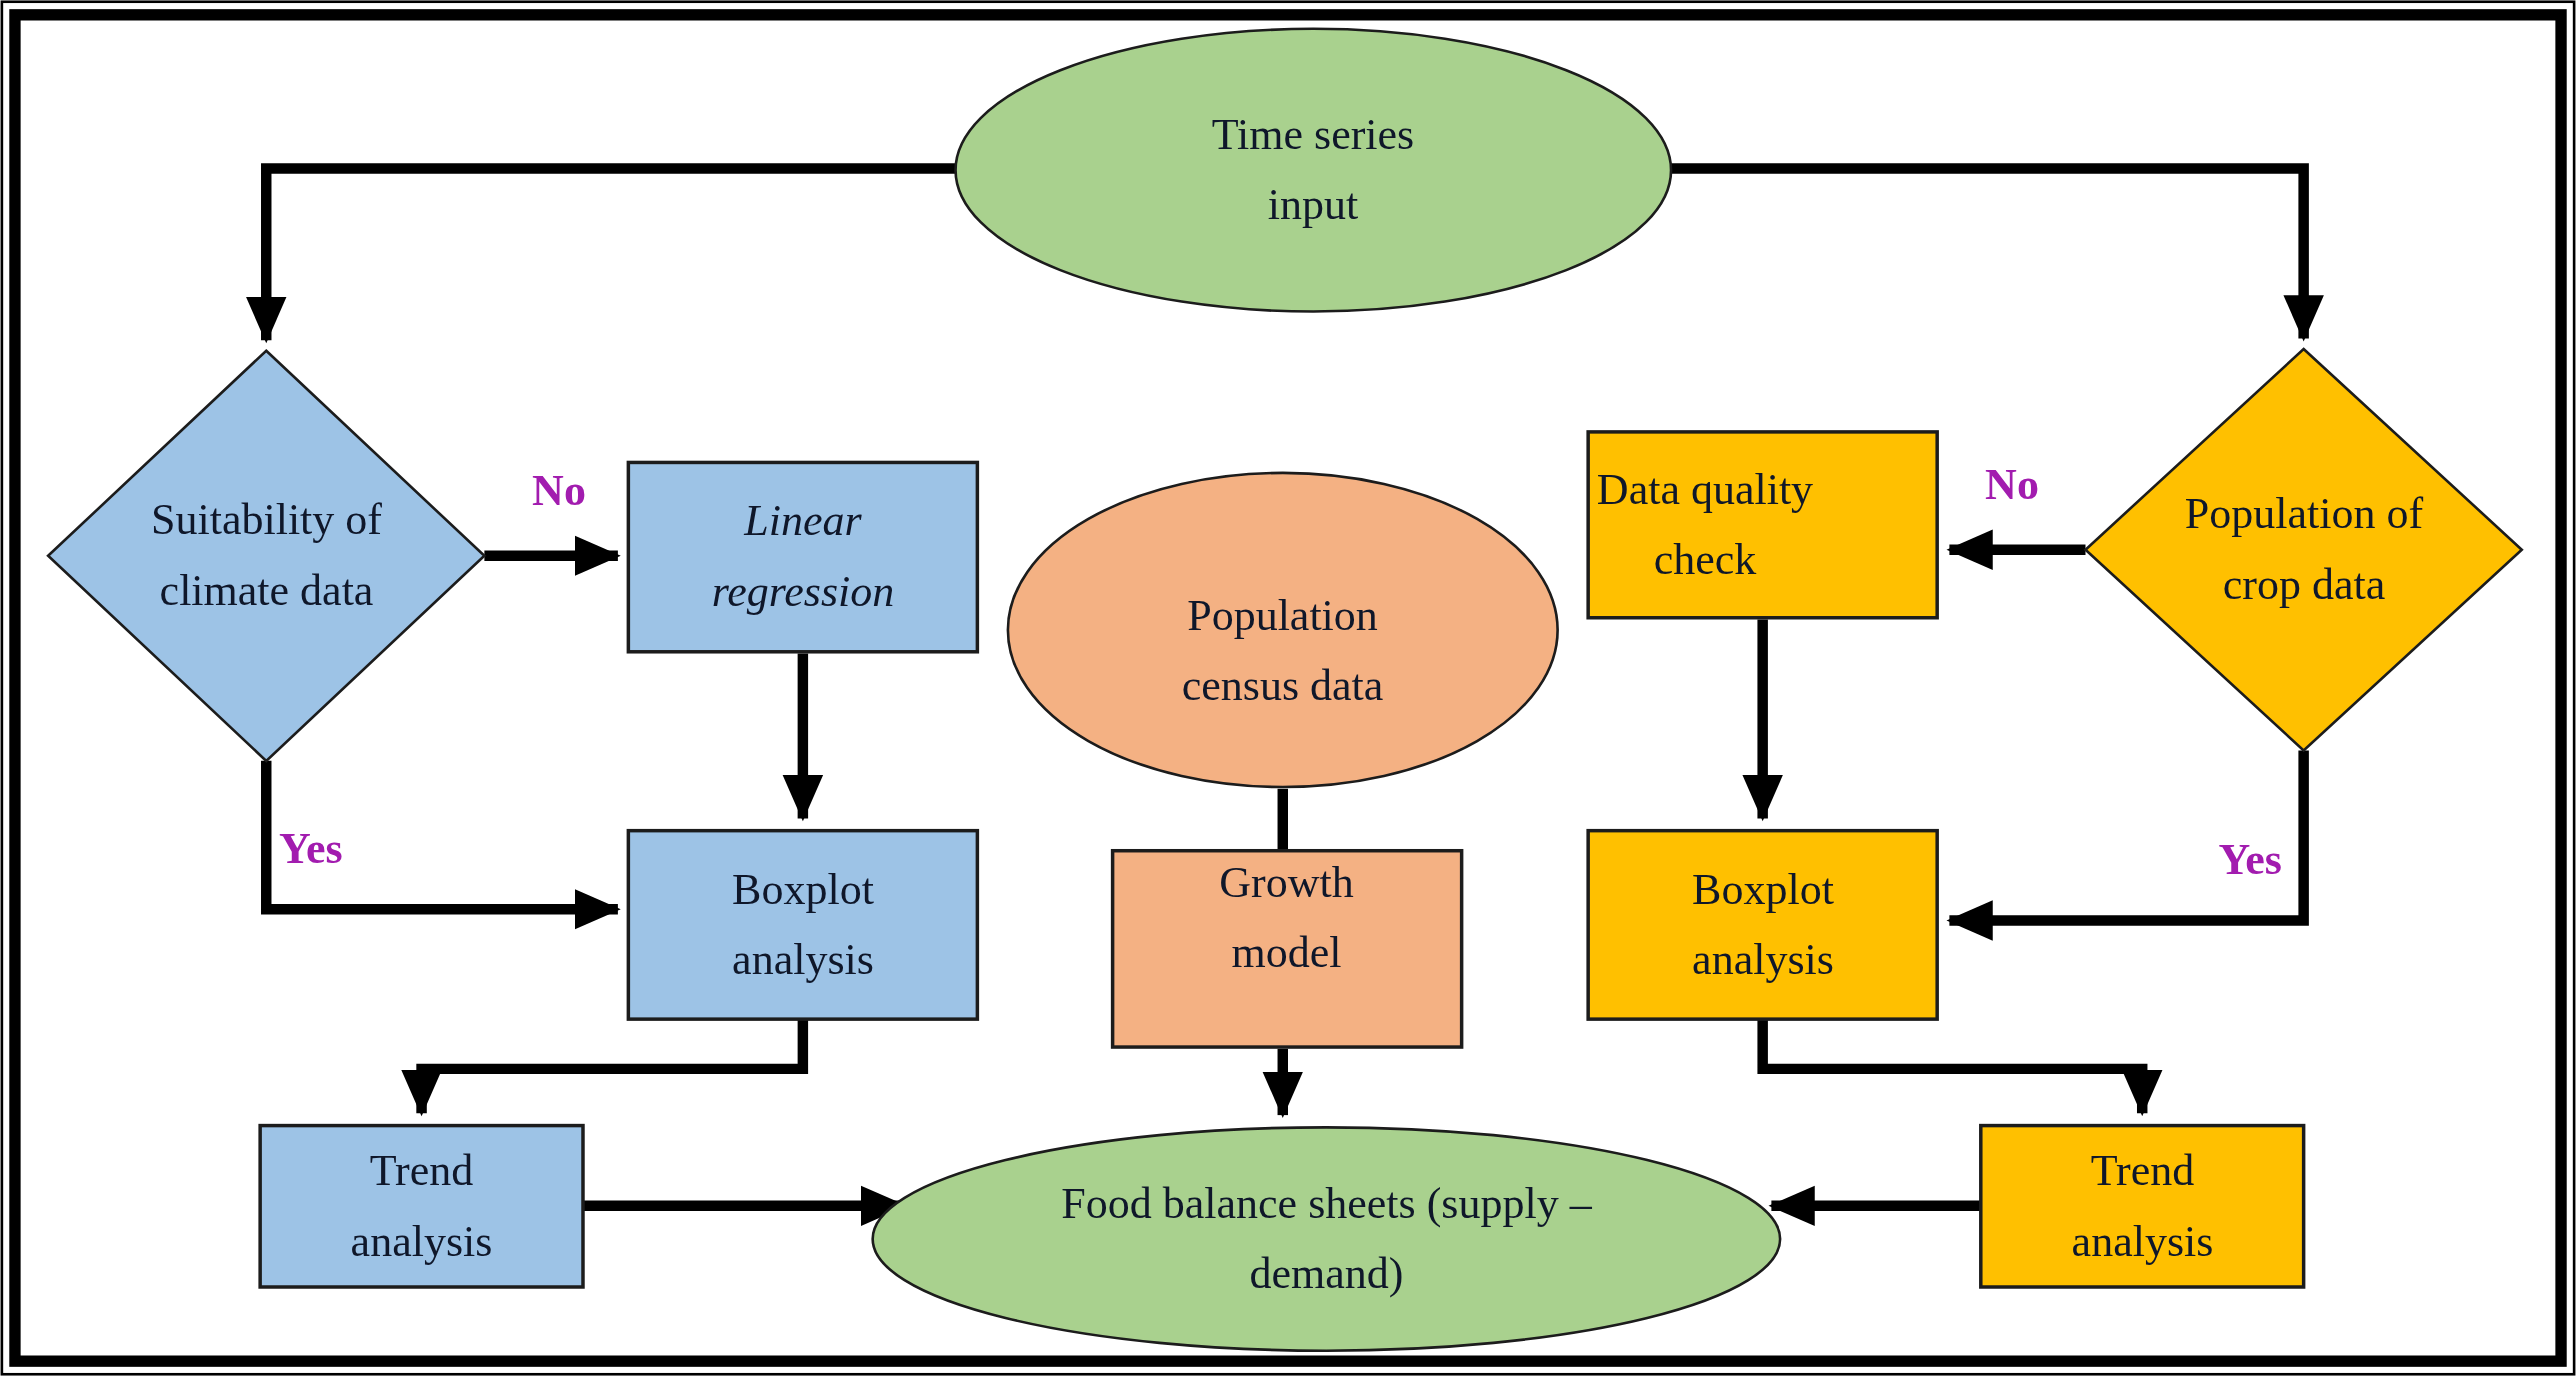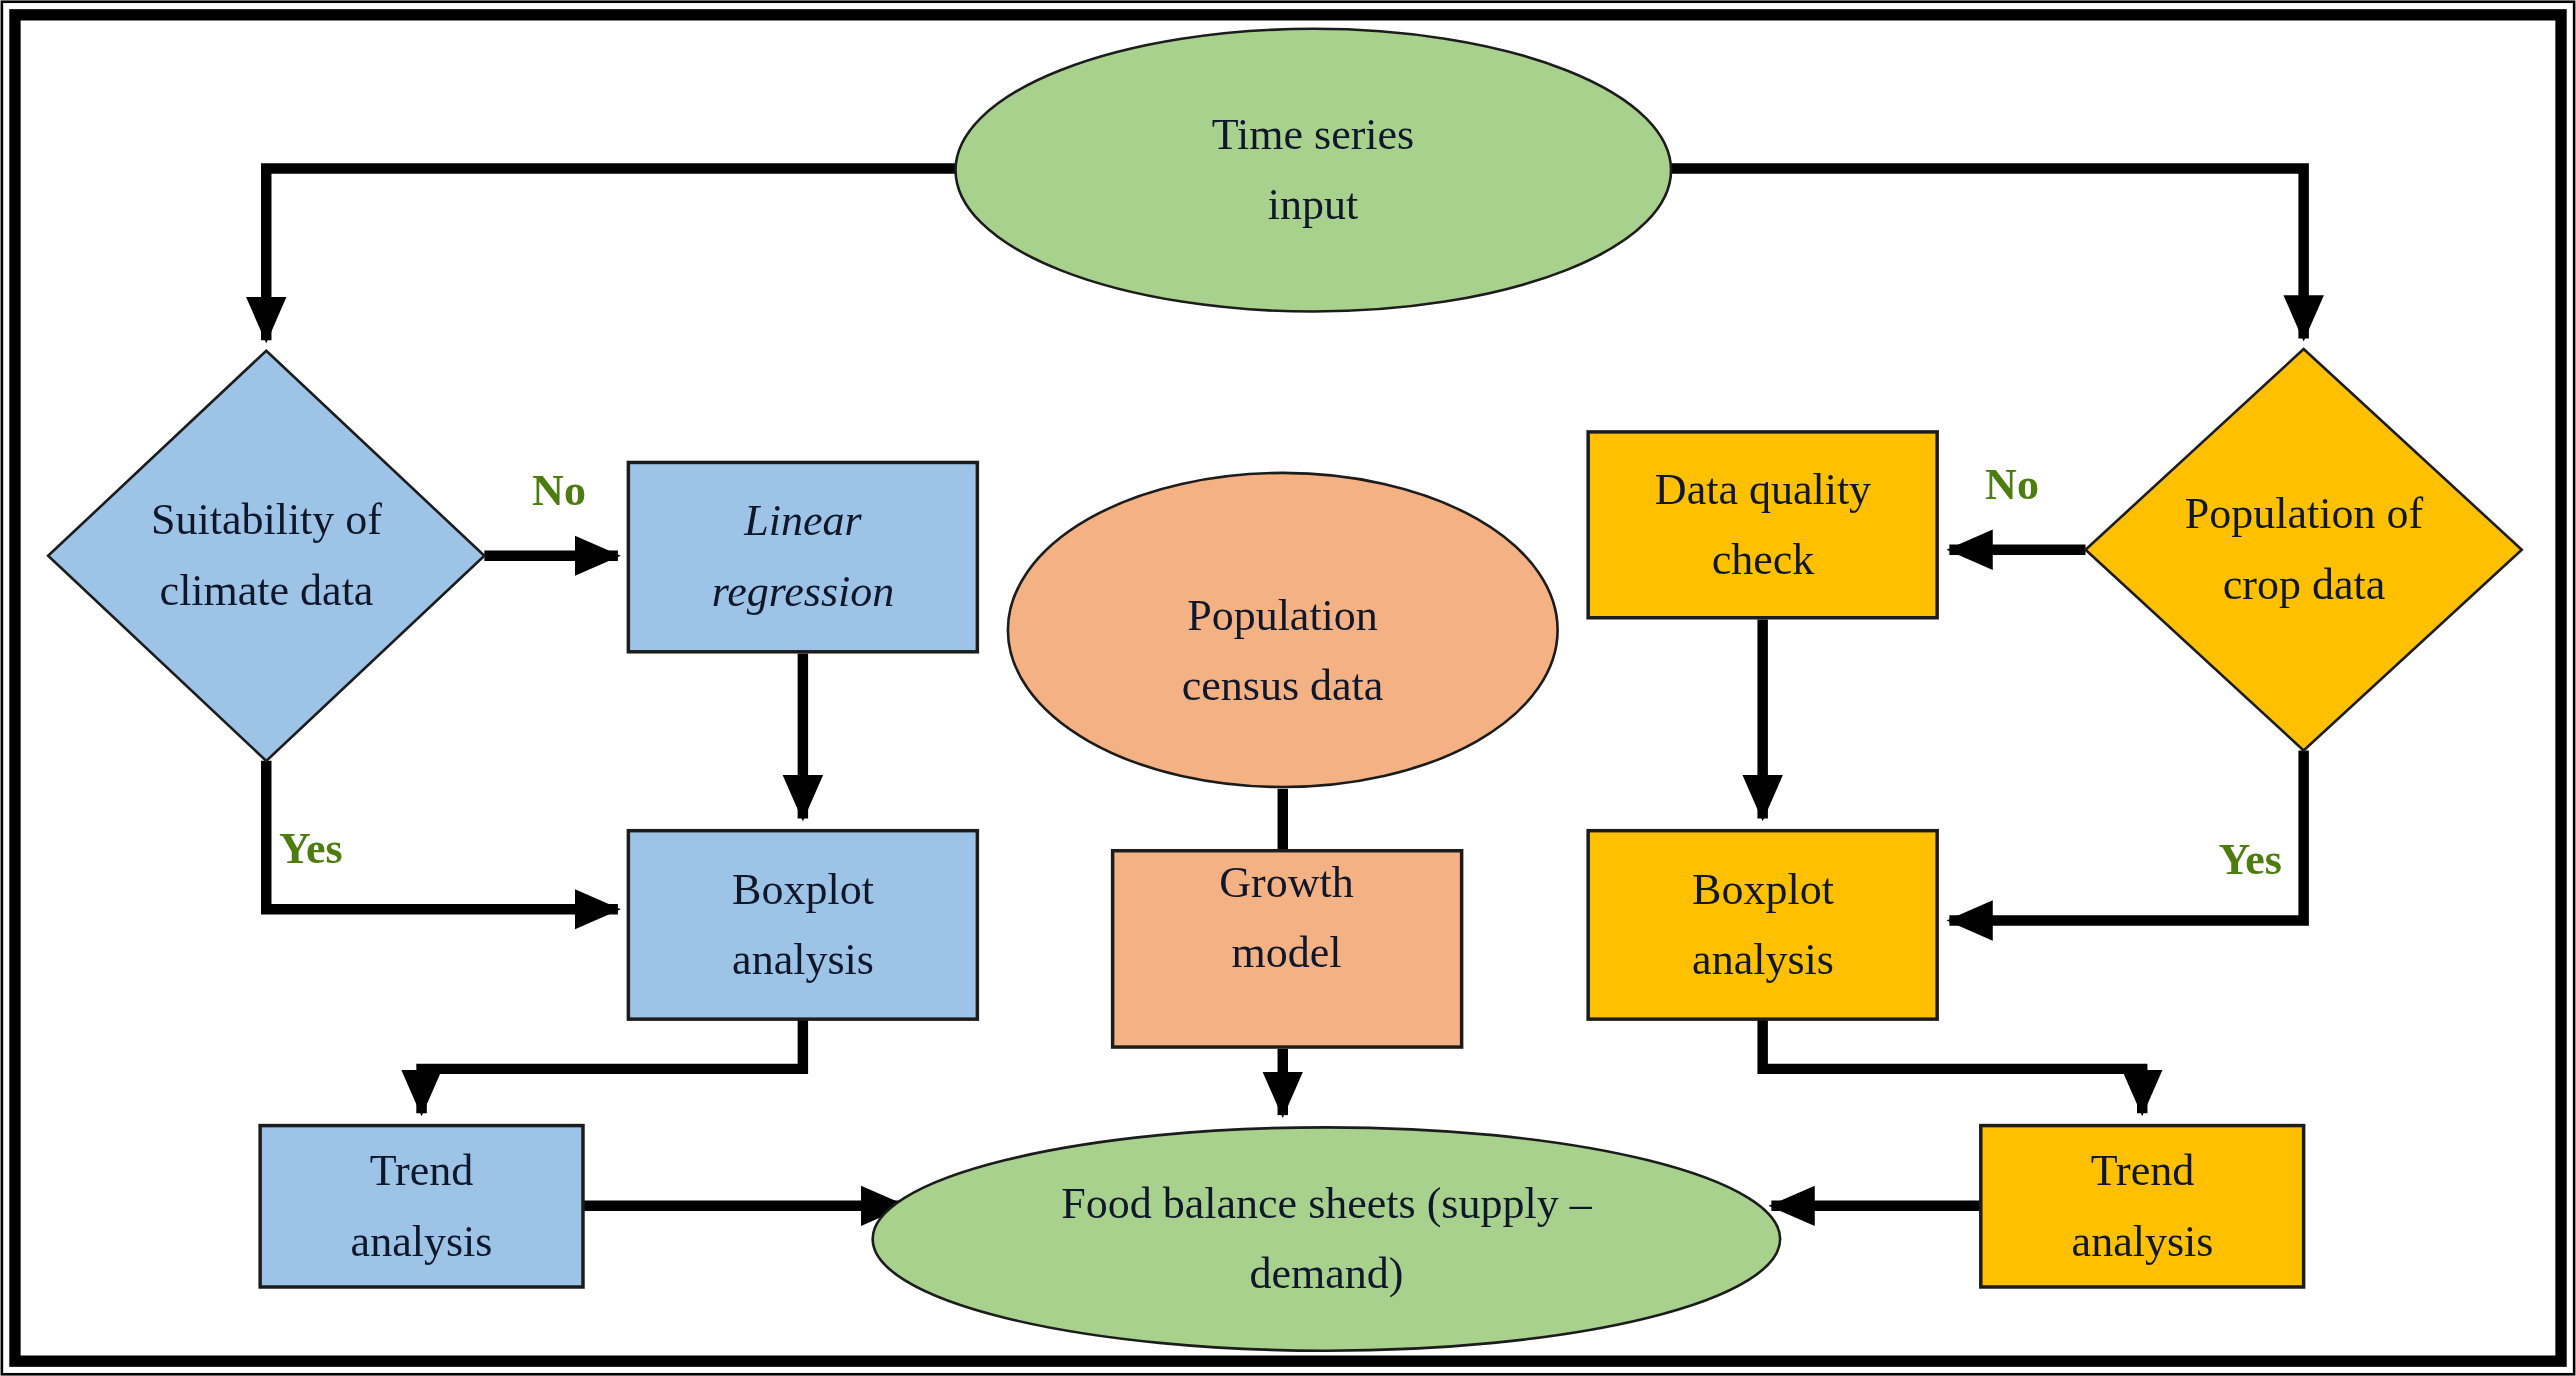--- a/index.html
+++ b/index.html
@@ -29,21 +29,21 @@
     text-align: center;
     font-size: 44px;
     line-height: 1.6;
     color: #0f172a;
     pointer-events: none;
   }
   .edge-label {
     position: absolute;
     font-size: 44px;
     font-weight: bold;
-    color: #4d7c0f;
+    color: #a21caf;
     line-height: 1.1;
     pointer-events: none;
   }
   .edge-label.center { text-align: center; }
   .edge-label.left   { text-align: left; }
   .edge-label.right  { text-align: right; }
   .shape { stroke: #1c1c1c; }
   .shape.ellipse { stroke-width: 3px; }
   .shape.rect    { stroke-width: 4px; }
   .shape.diamond { stroke-width: 3px; }
@@ -106,21 +106,21 @@
   </svg>
 
   <div class="node-text" style="left:1182px; top:52px;  width:262px; height:236px;">Time series input</div>
   <div class="node-text" style="left:131px;  top:403px; width:271px; height:305px;">Suitability of climate data</div>
   <div class="node-text" style="left:672px;  top:462px; width:262px; height:189px;font-style:italic;">Linear regression</div>
   <div class="node-text" style="left:672px;  top:831px; width:262px; height:188px;">Boxplot analysis</div>
   <div class="node-text" style="left:317px;  top:1126px; width:209px; height:161px;">Trend analysis</div>
   <div class="node-text" style="left:1134px; top:494px; width:297px; height:314px;">Population census data</div>
   <div class="node-text" style="left:1182px; top:820px; width:209px; height:196px;">Growth model</div>
   <div class="node-text" style="left:995px; top:1130px; width:663px; height:218px;">Food balance sheets (supply – demand)</div>
-  <div class="node-text" style="left:1619px; top:432px; width:288px; height:186px;">Data quality check</div>
+  <div class="node-text" style="left:1561px; top:432px; width:288px; height:186px;">Data quality check</div>
   <div class="node-text" style="left:2182px; top:397px; width:244px; height:305px;">Population of crop data</div>
   <div class="node-text" style="left:1632px; top:831px; width:262px; height:188px;">Boxplot analysis</div>
   <div class="node-text" style="left:2038px; top:1126px; width:209px; height:161px;">Trend analysis</div>
 
   <div class="edge-label center" style="left:489px;  top:467px; width:140px;">No</div>
   <div class="edge-label left" style="left:279px;  top:825px; width:157px;">Yes</div>
   <div class="edge-label center" style="left:1942px; top:461px; width:140px;">No</div>
   <div class="edge-label right" style="left:2112px; top:836px; width:170px;">Yes</div>
 
 </div>

